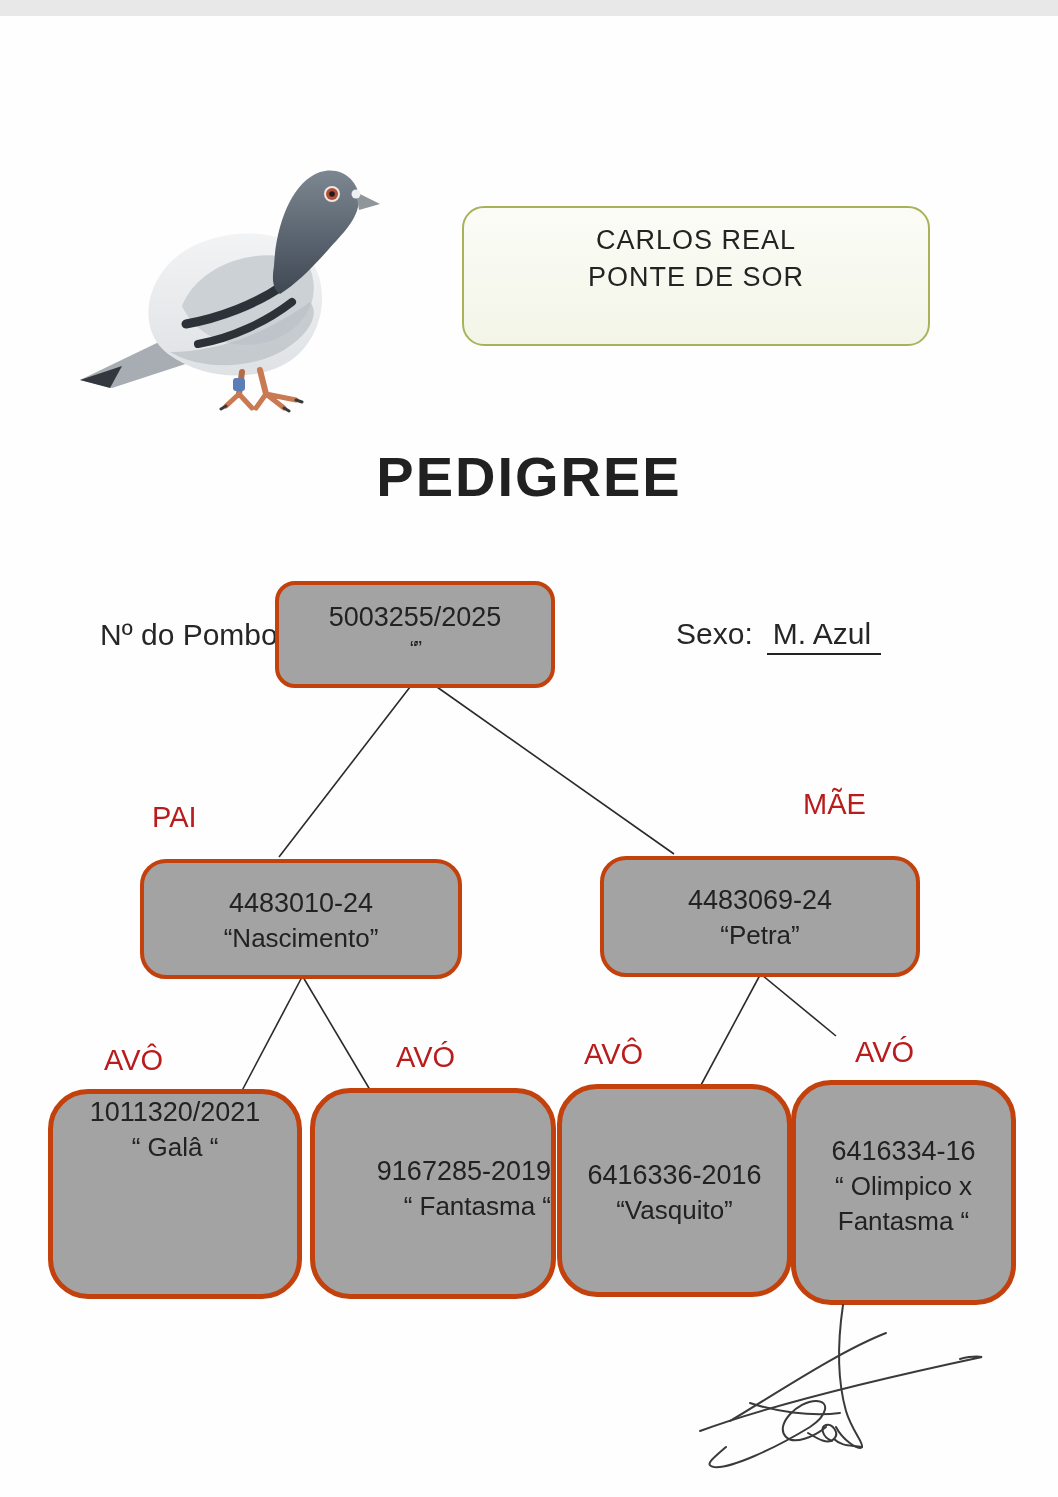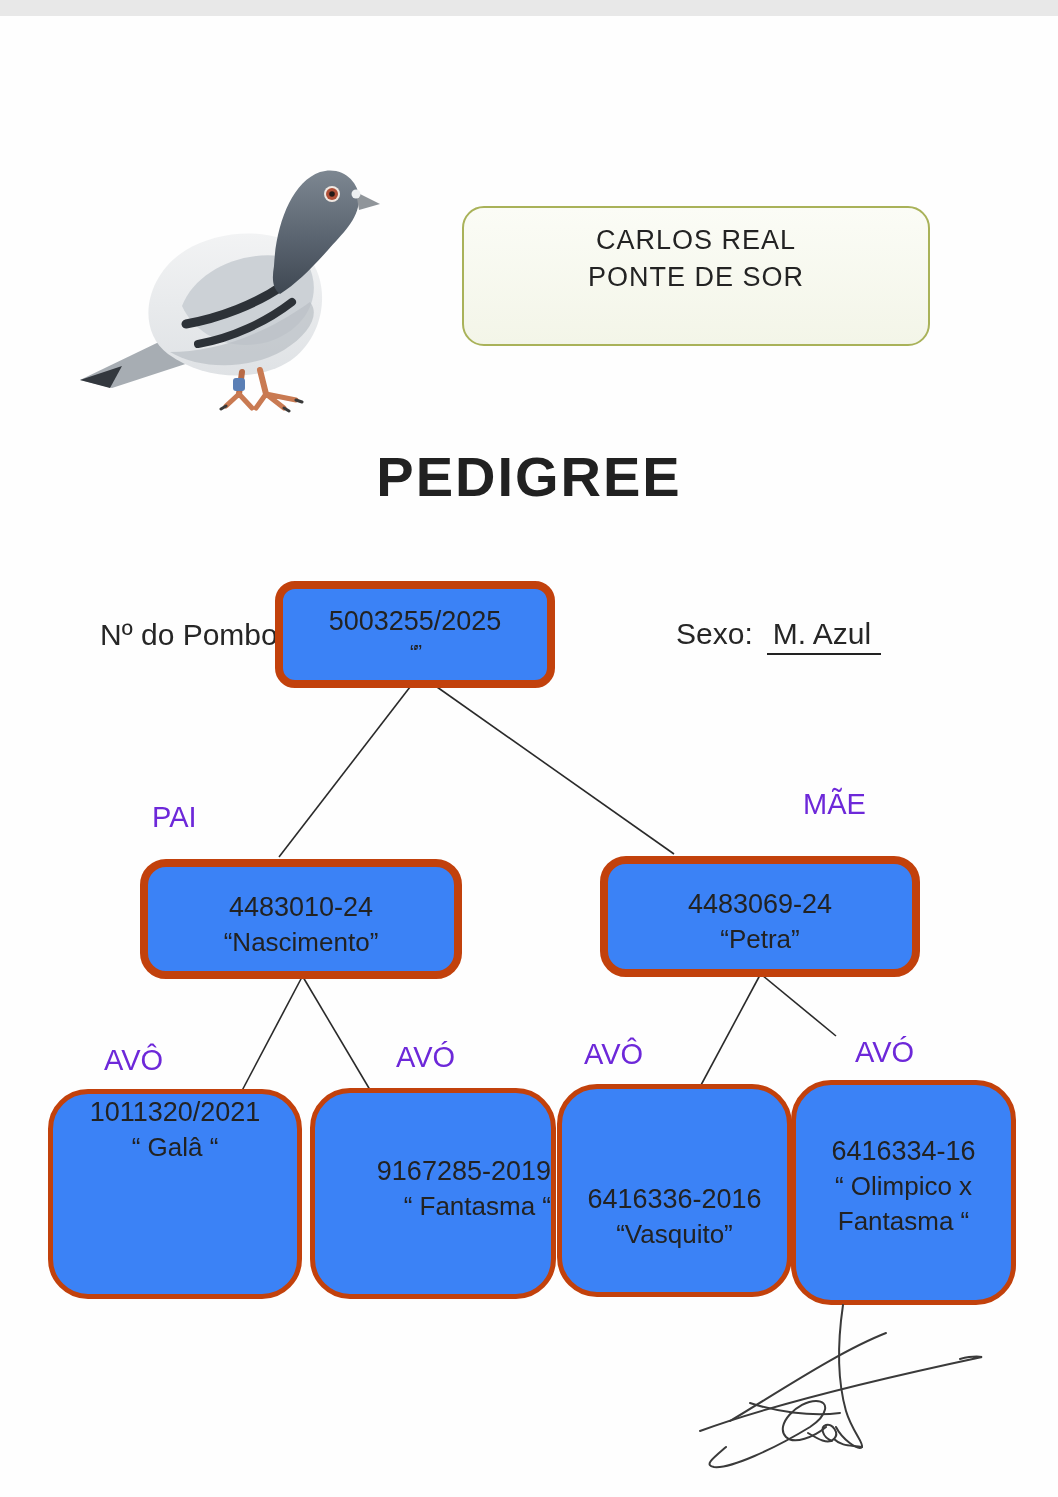--- a/index.html
+++ b/index.html
@@ -20,41 +20,41 @@
     text-align:center;box-sizing:border-box;padding-top:14px;
   }
   .breeder-card .line{font-size:27px;line-height:37px;letter-spacing:1px;color:#232323;}
   
   .page-title{
     position:absolute;left:0;top:428px;width:1058px;
     text-align:center;font-size:56px;font-weight:800;letter-spacing:2px;color:#212121;
   }
   
   .node{
-    position:absolute;box-sizing:border-box;background:#3b82f6;
-    border:8px solid #c2410c;text-align:center;
+    position:absolute;box-sizing:border-box;background:#a3a3a3;
+    border:4px solid #c2410c;text-align:center;
   }
   .node .ring{font-size:27px;line-height:36px;color:#222;}
   .node .name{font-size:26px;line-height:35px;color:#222;}
   .root-box{left:275px;top:565px;width:280px;height:107px;border-radius:20px;padding-top:14px;}
   .root-box .name{font-size:21px;line-height:26px;letter-spacing:-2px;}
   .father-box{left:140px;top:843px;width:322px;height:120px;border-radius:26px;padding-top:22px;}
   .mother-box{left:600px;top:840px;width:320px;height:121px;border-radius:26px;padding-top:22px;}
   .gp-box{border-radius:40px;border-width:5px;}
   .gp-box .ring{font-size:27px;}
   .gp-box-1{left:48px;top:1073px;width:254px;height:210px;}
   .gp-box-2{left:310px;top:1072px;width:246px;height:211px;padding-top:60px;text-align:right;}
-  .gp-box-3{left:557px;top:1068px;width:235px;height:213px;padding-top:92px;}
+  .gp-box-3{left:557px;top:1068px;width:235px;height:213px;padding-top:68px;}
   .gp-box-4{left:791px;top:1064px;width:225px;height:225px;padding-top:48px;padding-left:8px;padding-right:8px;}
   
   .field-label{position:absolute;font-size:30px;color:#262626;white-space:nowrap;}
   .lbl-pombo{left:100px;top:602px;}
   .lbl-sexo{left:676px;top:601px;}
   .sexo-value{display:inline-block;margin-left:14px;padding:0 10px 2px 6px;border-bottom:2px solid #222;}
-  .rel-label{position:absolute;font-size:29px;color:#6d28d9;}
+  .rel-label{position:absolute;font-size:29px;color:#b91c1c;}
   .lbl-pai{left:152px;top:785px;}
   .lbl-mae{left:803px;top:772px;}
   .lbl-avo1{left:104px;top:1028px;}
   .lbl-avo2{left:396px;top:1025px;}
   .lbl-avo3{left:584px;top:1022px;}
   .lbl-avo4{left:855px;top:1020px;}
   
   .overlay{position:absolute;left:0;top:0;width:1058px;height:1497px;pointer-events:none;}
   .pigeon-art{position:absolute;left:70px;top:122px;width:330px;height:285px;}
   .signature-art{position:absolute;left:690px;top:1283px;width:300px;height:175px;}

